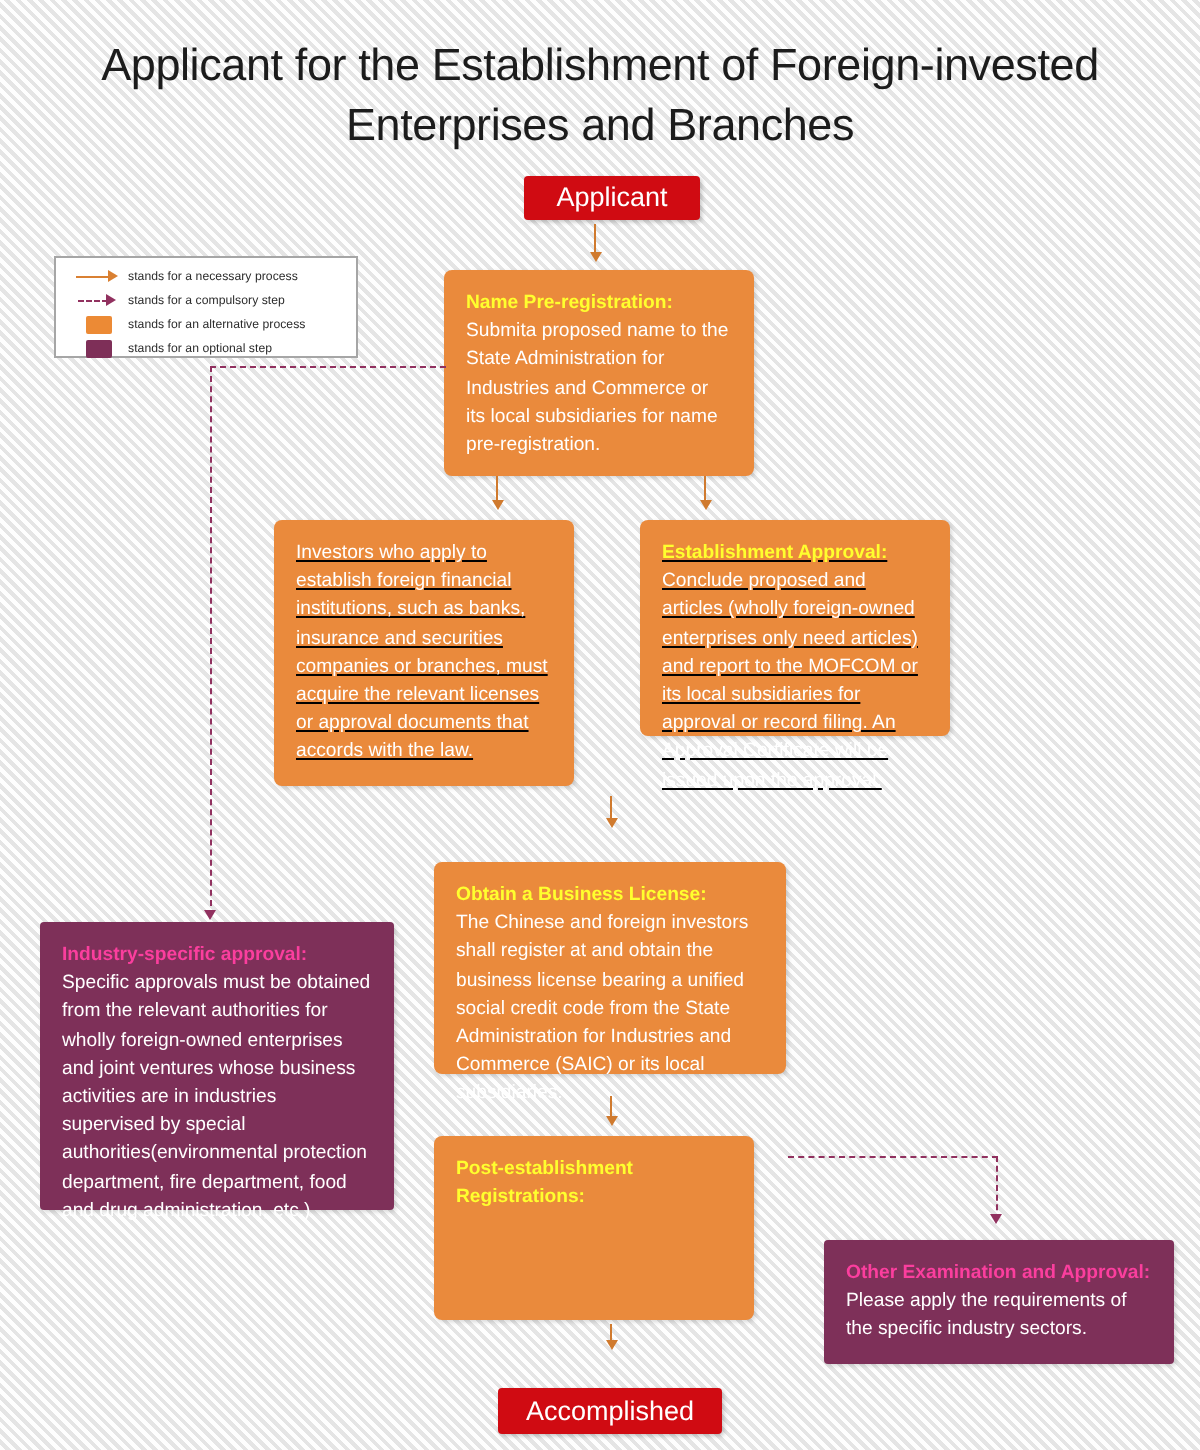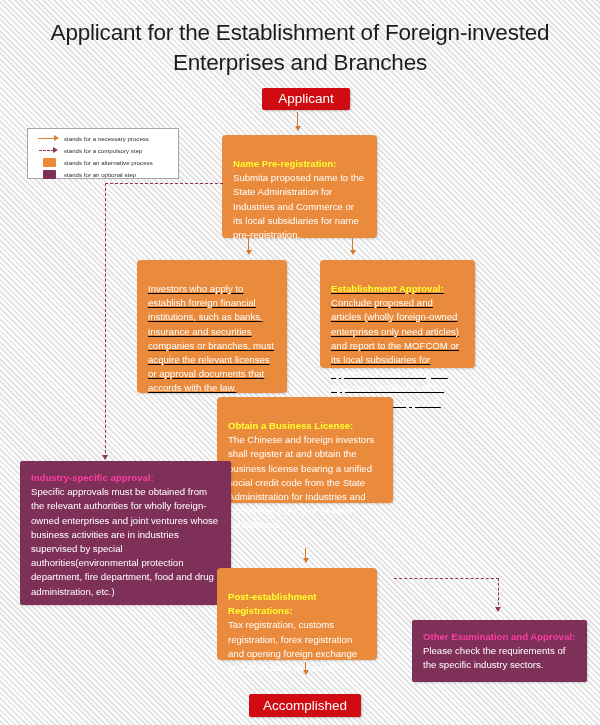--- a/index.html
+++ b/index.html
@@ -134,21 +134,21 @@
     color: #ffffff;
     text-align: center;
     font-size: 13.5px;
     line-height: 21px;
     border-radius: 2px;
     box-shadow: 1px 1px 2px rgba(0,0,0,0.22);
   }
   .node-orange {
     background: #ea8a3c;
     border-radius: 4px;
-    padding: 22px 11px 9px 11px;
+    padding: 10px 11px 9px 11px;
     box-shadow: 1px 1px 2px rgba(0,0,0,0.15);
   }
   .node-purple {
     background: #7e3059;
     border-radius: 2px;
     padding: 10px 11px 9px 11px;
     box-shadow: 1px 1px 2px rgba(0,0,0,0.15);
   }
   .node-head {
     display: block;
@@ -256,45 +256,44 @@
   </div>
 
   <div class="node node-orange" style="left:320px; top:260px; width:155px; height:108px;text-decoration:underline;">
     <span class="node-head head-yellow">Establishment Approval:</span>
     <span class="node-body">Conclude proposed and articles (wholly foreign-owned enterprises only need articles) and report to the MOFCOM or its local subsidiaries for approval or record filing. An Approval Certificate will be issued upon the approval.</span>
   </div>
 
   <div class="vline" style="left:305px; top:398px; height:13px;"></div>
   <div class="arrowhead-down" style="left:302.5px; top:409px;"></div>
 
-  <div class="node node-orange" style="left:217px; top:397px; width:176px; height:106px;">
+  <div class="node node-orange" style="left:217px; top:431px; width:176px; height:106px;">
     <span class="node-head head-yellow">Obtain a Business License:</span>
     <span class="node-body">The Chinese and foreign investors shall register at and obtain the business license bearing a unified social credit code from the State Administration for Industries and Commerce (SAIC) or its local subsidiaries.</span>
   </div>
 
-  <div class="node node-purple" style="left:20px; top:461px; width:211px; height:144px;">
+  <div class="node node-purple" style="left:20px; top:461px; width:177px; height:144px;">
     <span class="node-head head-pink">Industry-specific approval:</span>
     <span class="node-body">Specific approvals must be obtained from the relevant authorities for wholly foreign-owned enterprises and joint ventures whose business activities are in industries supervised by special authorities(environmental protection department, fire department, food and drug administration, etc.)</span>
   </div>
 
   <div class="vline" style="left:305px; top:548px; height:12px;"></div>
   <div class="arrowhead-down" style="left:302.5px; top:558px;"></div>
 
   <div class="node node-orange" style="left:217px; top:568px; width:160px; height:92px;">
     <span class="node-head head-yellow">Post-establishment Registrations:</span>
-    <span class="node-body">Tax registration, customs registration, forex registration and opening foreign exchange and RMB bank accounts.</span>
   </div>
 
   <div class="dash-h" style="left:394px; top:578px; width:105px;"></div>
   <div class="dash-v" style="left:498px; top:578px; height:32px;"></div>
   <div class="arrowhead-down-purple" style="left:495px; top:607px;"></div>
 
   <div class="node node-purple" style="left:412px; top:620px; width:175px; height:62px;">
     <span class="node-head head-pink">Other Examination and Approval:</span>
-    <span class="node-body">Please check the requirements of the specific industry sectors.</span>
+    <span class="node-body">Please apply the requirements of the specific industry sectors.</span>
   </div>
 
   <div class="vline" style="left:305px; top:662px; height:10px;"></div>
   <div class="arrowhead-down" style="left:302.5px; top:670px;"></div>
 
   <div class="node node-terminal" style="left:249px; top:671px; width:112px; height:23px; line-height:23px;margin-top:23px;">Accomplished</div>
 
 </div>
 
 </body></html>

